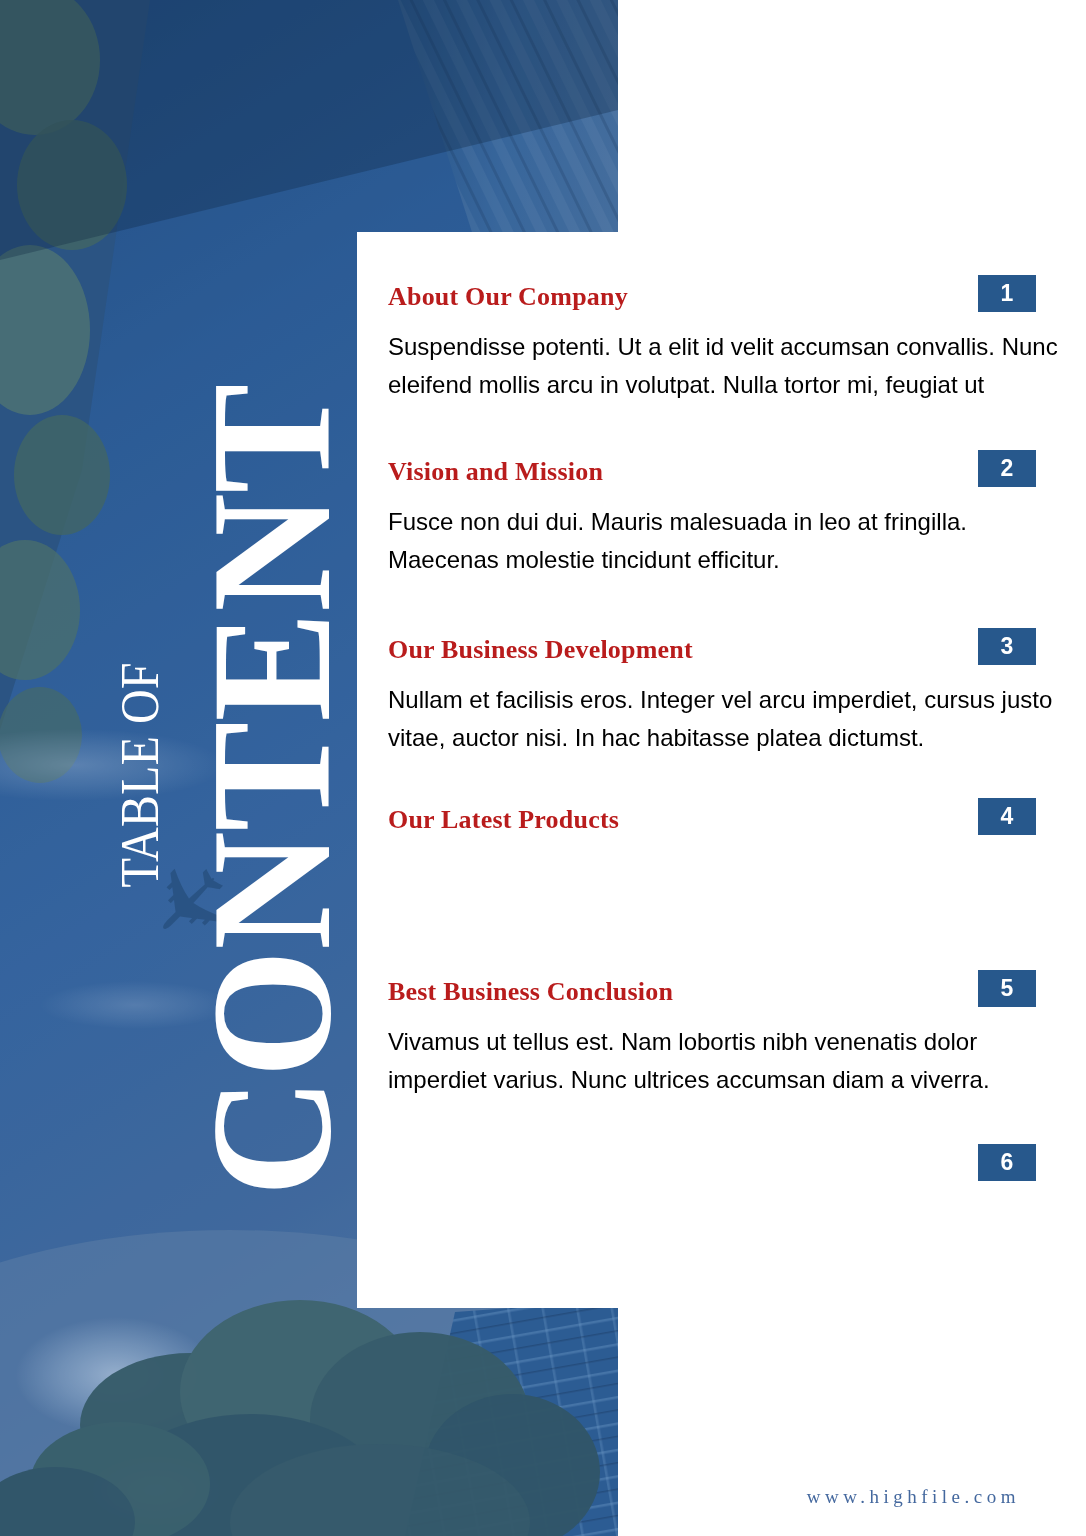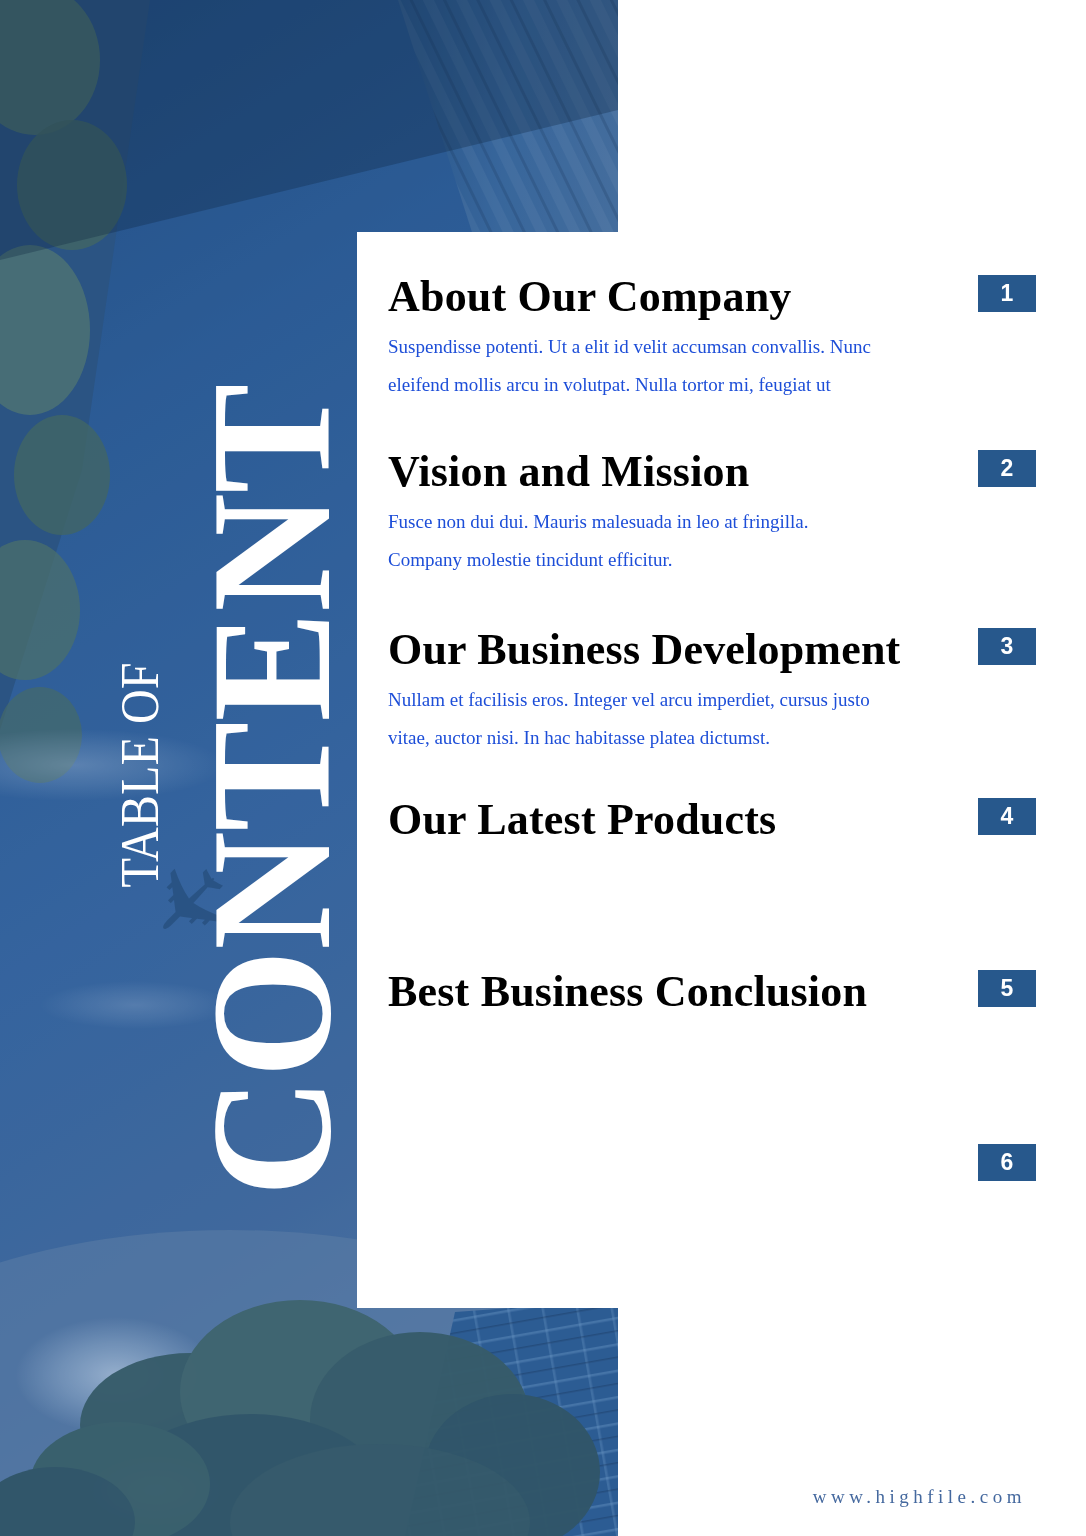--- a/index.html
+++ b/index.html
@@ -34,32 +34,32 @@
 
   
   .toc-section {
     position: absolute;
     left: 388px;
     width: 648px;
   }
   .toc-section h2 {
     font-family: "Liberation Serif", serif;
     font-weight: bold;
-    font-size: 44px;
+    font-size: 26px;
     line-height: 43px;
-    color: #000000;
+    color: #b91c1c;
     margin: 0 0 10px 0;
     padding-right: 80px;
     letter-spacing: 0.2px;
   }
   .toc-section p {
-    font-family: Liberation Serif, serif;
-    font-size: 19px;
+    font-family: Liberation Sans, sans-serif;
+    font-size: 24px;
     line-height: 38px;
-    color: #1d4ed8;
+    color: #000000;
     white-space: pre;
     margin: 0;
   }
   .badge {
     position: absolute;
     top: 0;
     right: 0;
     width: 58px;
     height: 37px;
     background: #27588c;
@@ -67,21 +67,21 @@
     font-family: "Liberation Sans", sans-serif;
     font-weight: bold;
     font-size: 23px;
     line-height: 37px;
     text-align: center;
   }
 
   .footer-url {
     position: absolute;
     top: 1486px;
-    right: 60px;
+    right: 66px;
     font-family: "Liberation Serif", serif;
     font-size: 19px;
     letter-spacing: 4.5px;
     color: #44689e;
   }
 </style>
 </head>
 <body>
 
 <div class="page">
@@ -177,21 +177,21 @@
     <p>Suspendisse potenti. Ut a elit id velit accumsan convallis. Nunc
 eleifend mollis arcu in volutpat. Nulla tortor mi, feugiat ut</p>
   </section>
 
   <section class="toc-section" style="top:450px">
     <div class="badge">
       <span>2</span>
     </div>
     <h2>Vision and Mission</h2>
     <p>Fusce non dui dui. Mauris malesuada in leo at fringilla.
-Company molestie tincidunt efficitur.</p>
+Maecenas molestie tincidunt efficitur.</p>
   </section>
 
   <section class="toc-section" style="top:628px">
     <div class="badge">
       <span>3</span>
     </div>
     <h2>Our Business Development</h2>
     <p>Nullam et facilisis eros. Integer vel arcu imperdiet, cursus justo
 vitae, auctor nisi. In hac habitasse platea dictumst.</p>
   </section>
@@ -201,20 +201,22 @@
       <span>4</span>
     </div>
     <h2>Our Latest Products</h2>
   </section>
 
   <section class="toc-section" style="top:970px">
     <div class="badge">
       <span>5</span>
     </div>
     <h2>Best Business Conclusion</h2>
+    <p>Vivamus ut tellus est. Nam lobortis nibh venenatis dolor
+imperdiet varius. Nunc ultrices accumsan diam a viverra.</p>
   </section>
 
   <section class="toc-section" style="top:1144px">
     <div class="badge">
       <span>6</span>
     </div>
   </section>
 
   <div class="footer-url">www.highfile.com</div>
 

